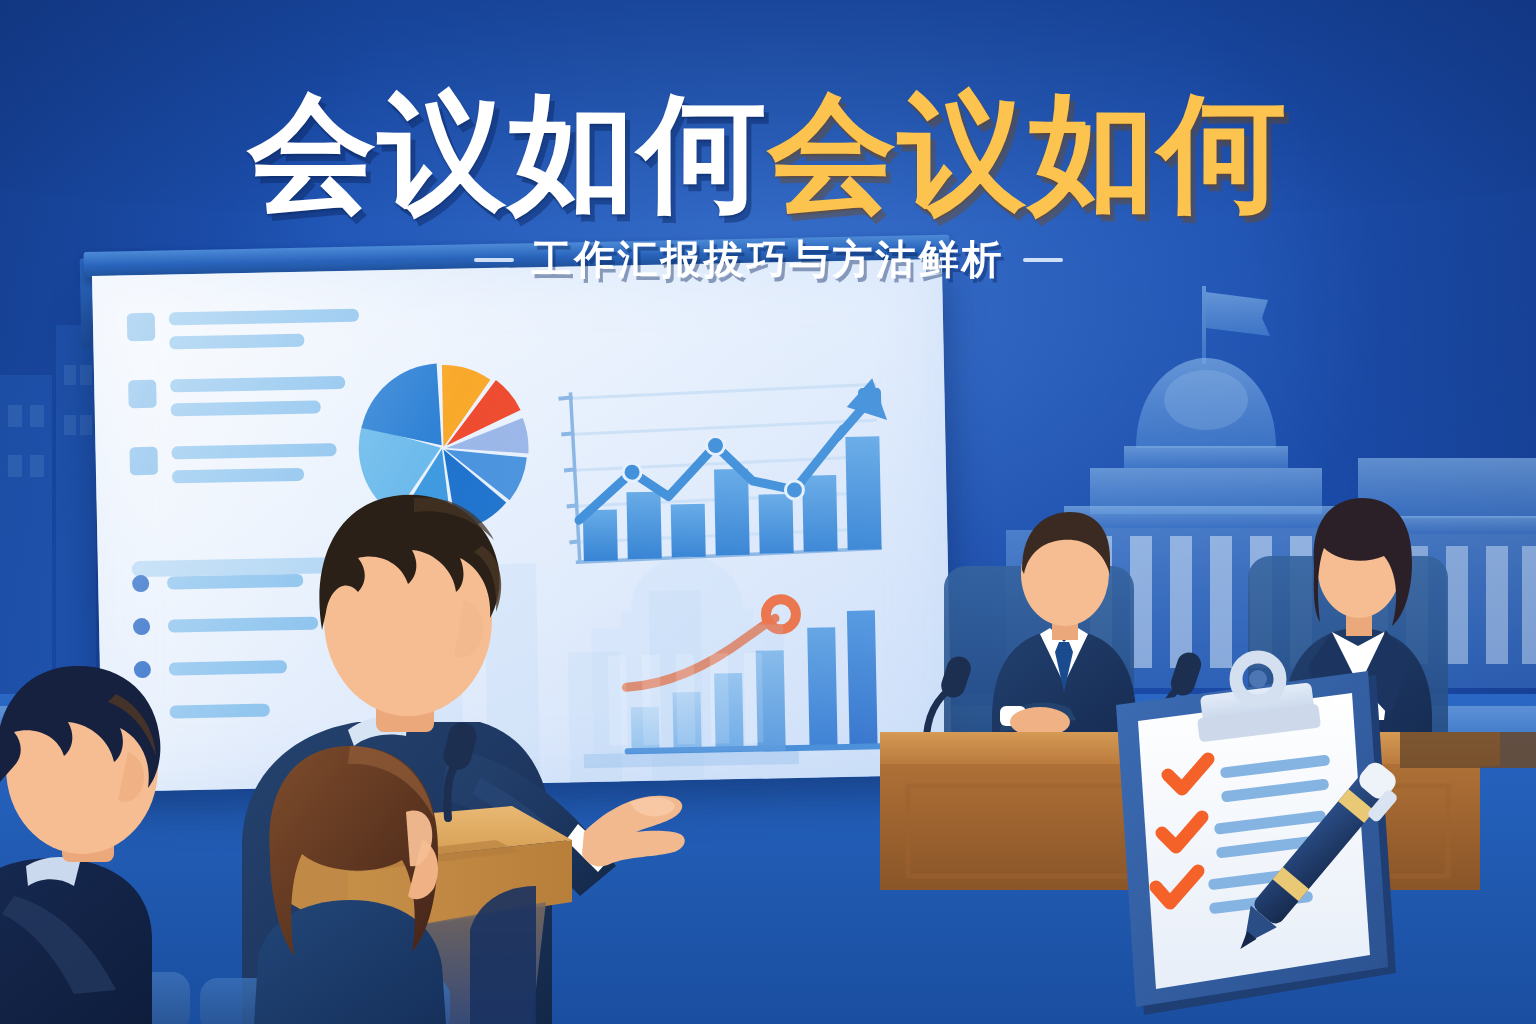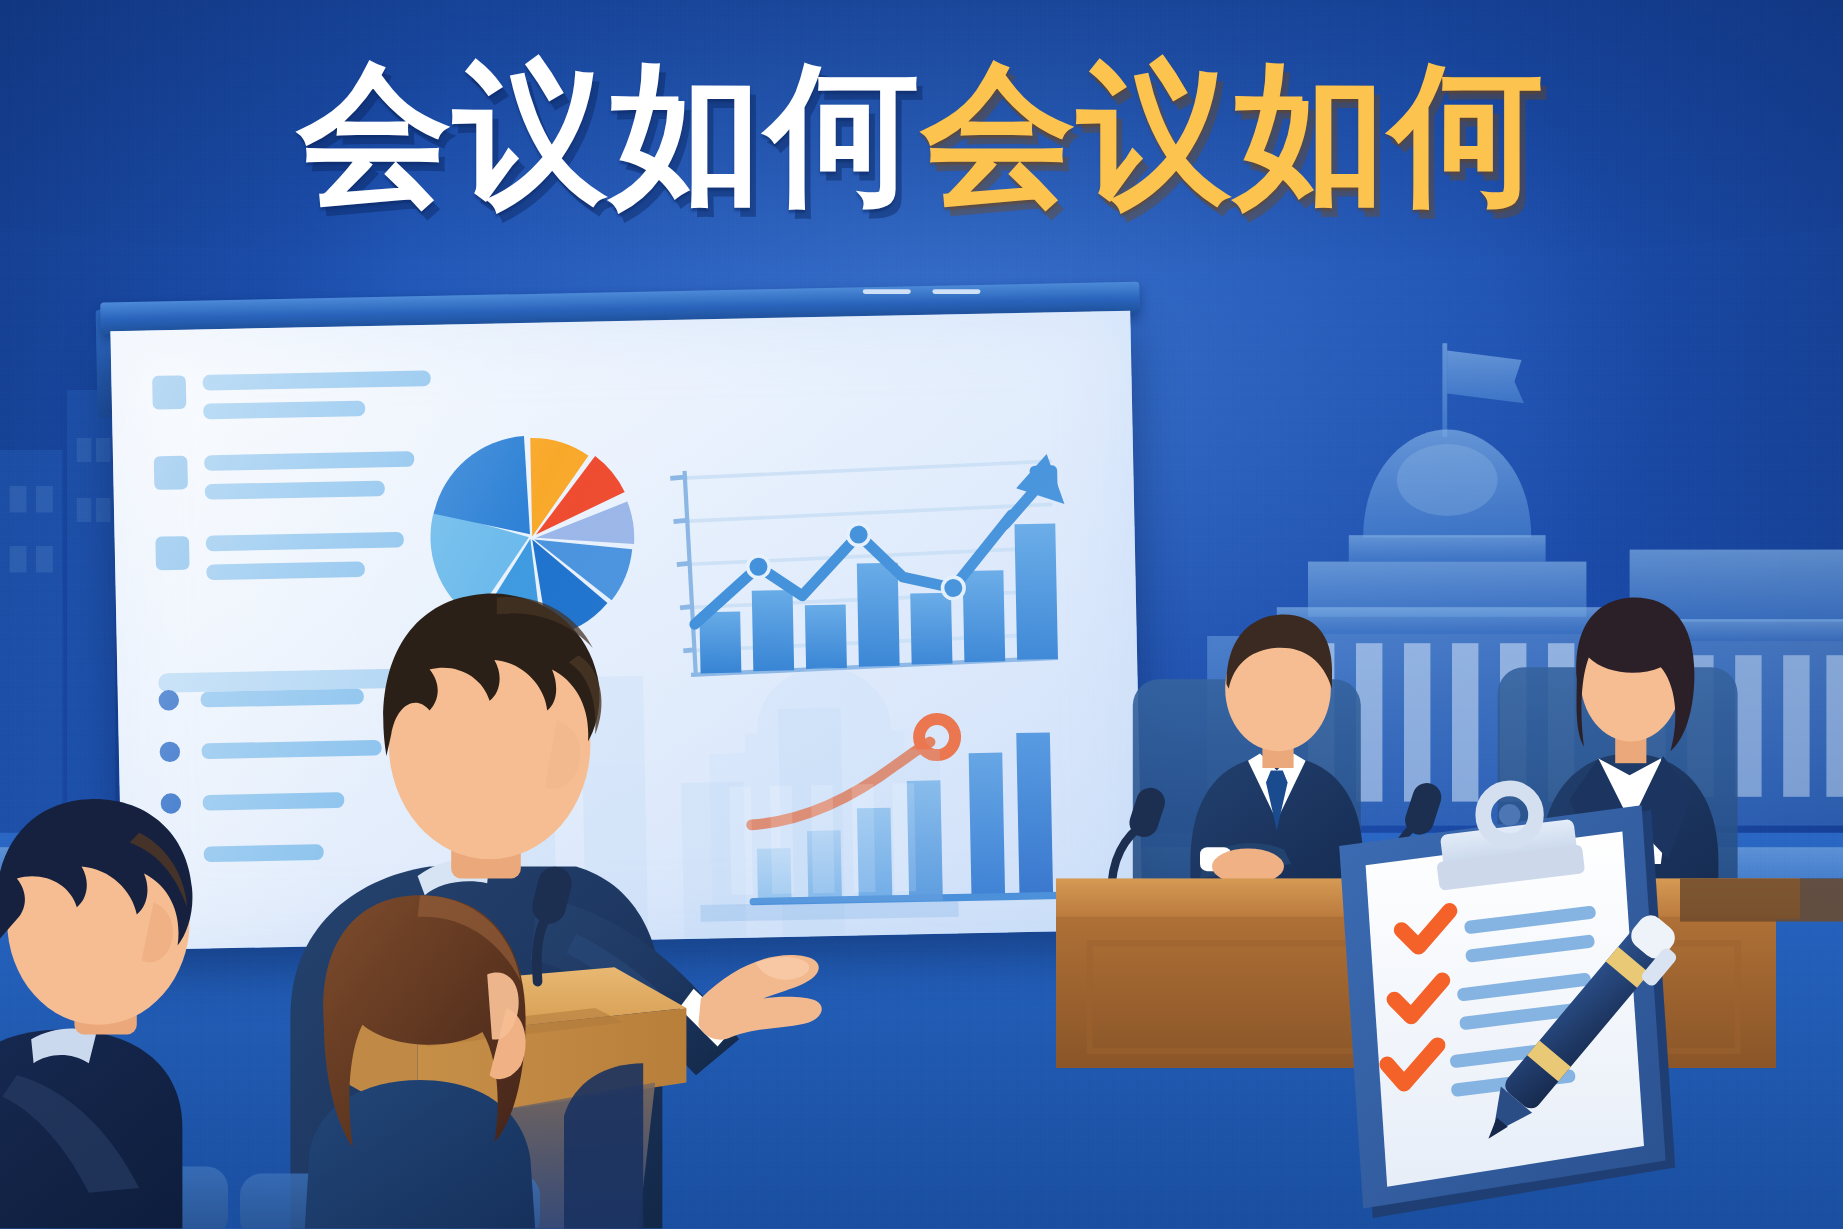--- a/index.html
+++ b/index.html
@@ -43,21 +43,21 @@
   .grain {
     position:absolute; inset:0; pointer-events:none; opacity:.22; mix-blend-mode:overlay;
     background-image:
       repeating-linear-gradient(0deg, rgba(255,255,255,.05) 0 1px, rgba(0,0,0,.04) 1px 2px),
       repeating-linear-gradient(90deg, rgba(255,255,255,.04) 0 1px, rgba(0,0,0,.03) 1px 2px);
   }
   
   .headline-wrap { position:absolute; left:0; top:46px; width:100%; text-align:center; z-index:40; }
   .headline {
     font-size:128px; line-height:1.04; font-weight:bold; letter-spacing:2px;
-    white-space:nowrap; display:inline-block;
+    white-space:nowrap; display:inline-block;margin-top:40px;
   }
   .hl-white { color:#ffffff; text-shadow:5px 7px 0 rgba(10,38,96,.45), 0 2px 2px rgba(10,38,96,.5); }
   .hl-gold  { color:#fcc34e; text-shadow:5px 7px 0 rgba(120,70,10,.38), 0 2px 2px rgba(110,60,6,.45); }
   .subline-wrap { position:absolute; left:0; top:232px; width:100%; text-align:center; z-index:40;}
   .subline {
     display:inline-flex; align-items:center; gap:18px;
     font-size:40px; font-weight:bold; color:#ffffff; letter-spacing:3px;
     text-shadow:3px 4px 0 rgba(10,38,96,.42);
   }
   .sub-dash { display:inline-block; width:40px; height:4px; background:#dce9fb; border-radius:2px; opacity:.92; }
@@ -629,18 +629,19 @@
     </g>
   </svg>
 
   <div class="headline-wrap">
     <span class="headline hl-white">会议如何</span><span class="headline hl-gold">会议如何</span>
   </div>
 
   <div class="subline-wrap">
     <span class="subline">
       <i class="sub-dash"></i>
+      <span>工作汇报拔巧与方沽鲜析</span>
       <i class="sub-dash"></i>
     </span>
   </div>
 
   <div class="grain"></div>
 </div>
 
 </body></html>

